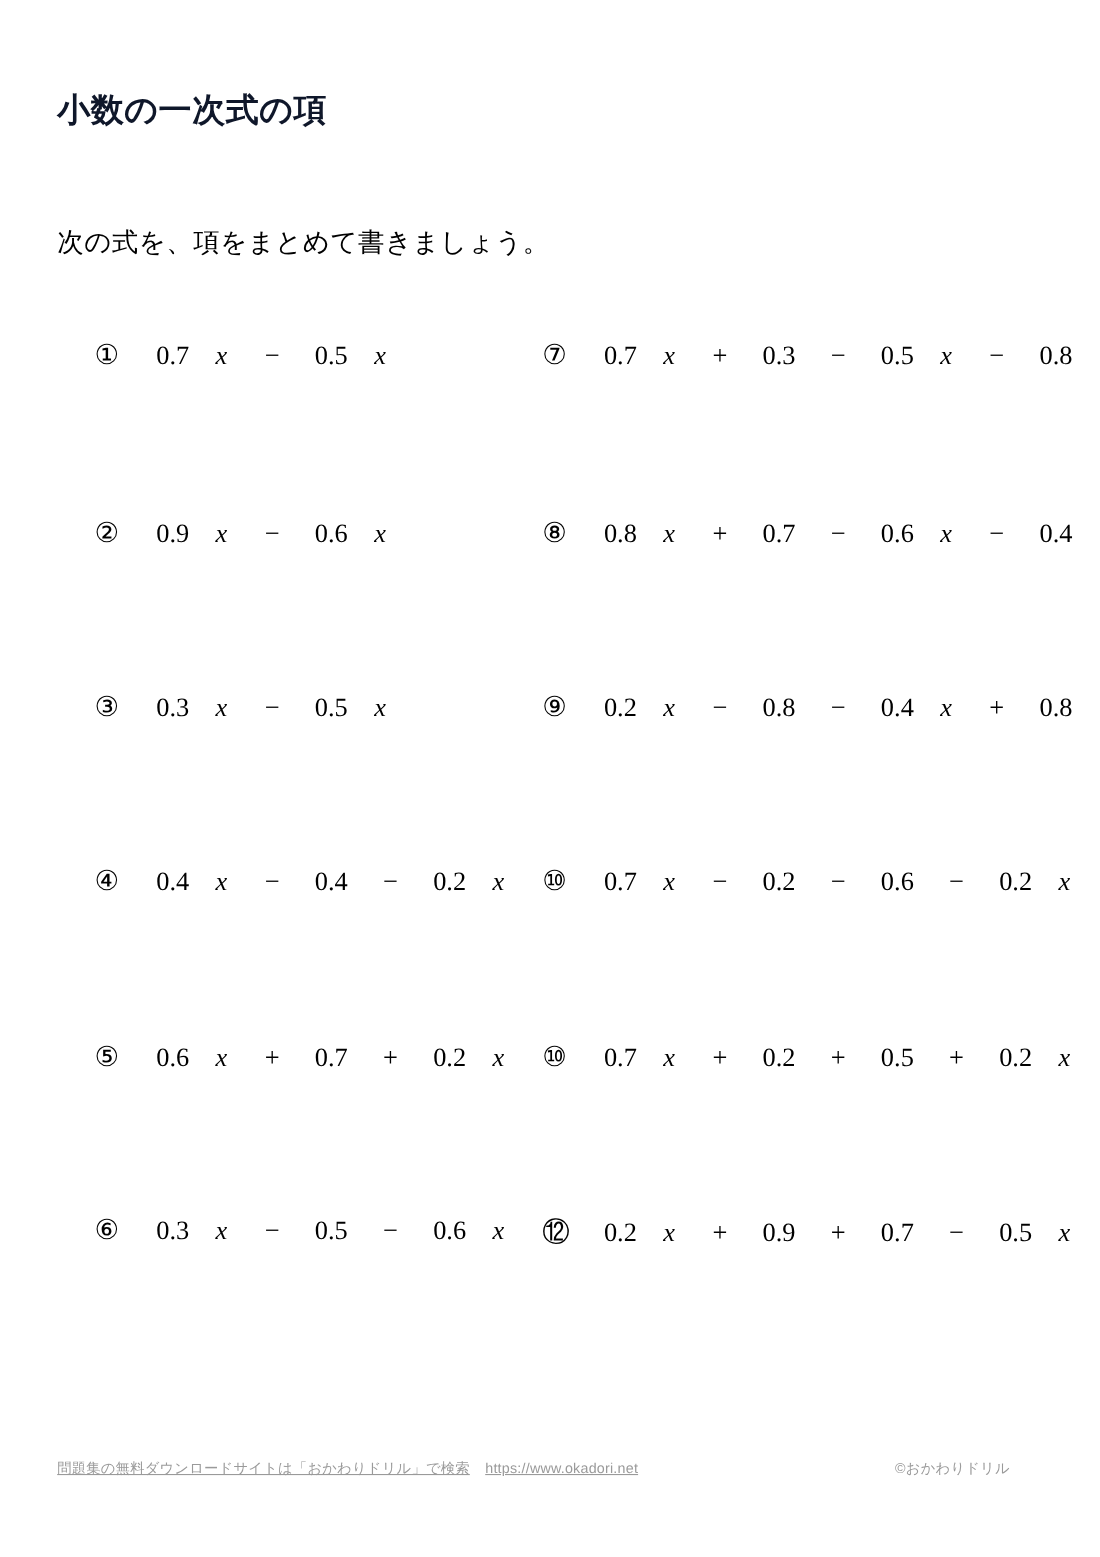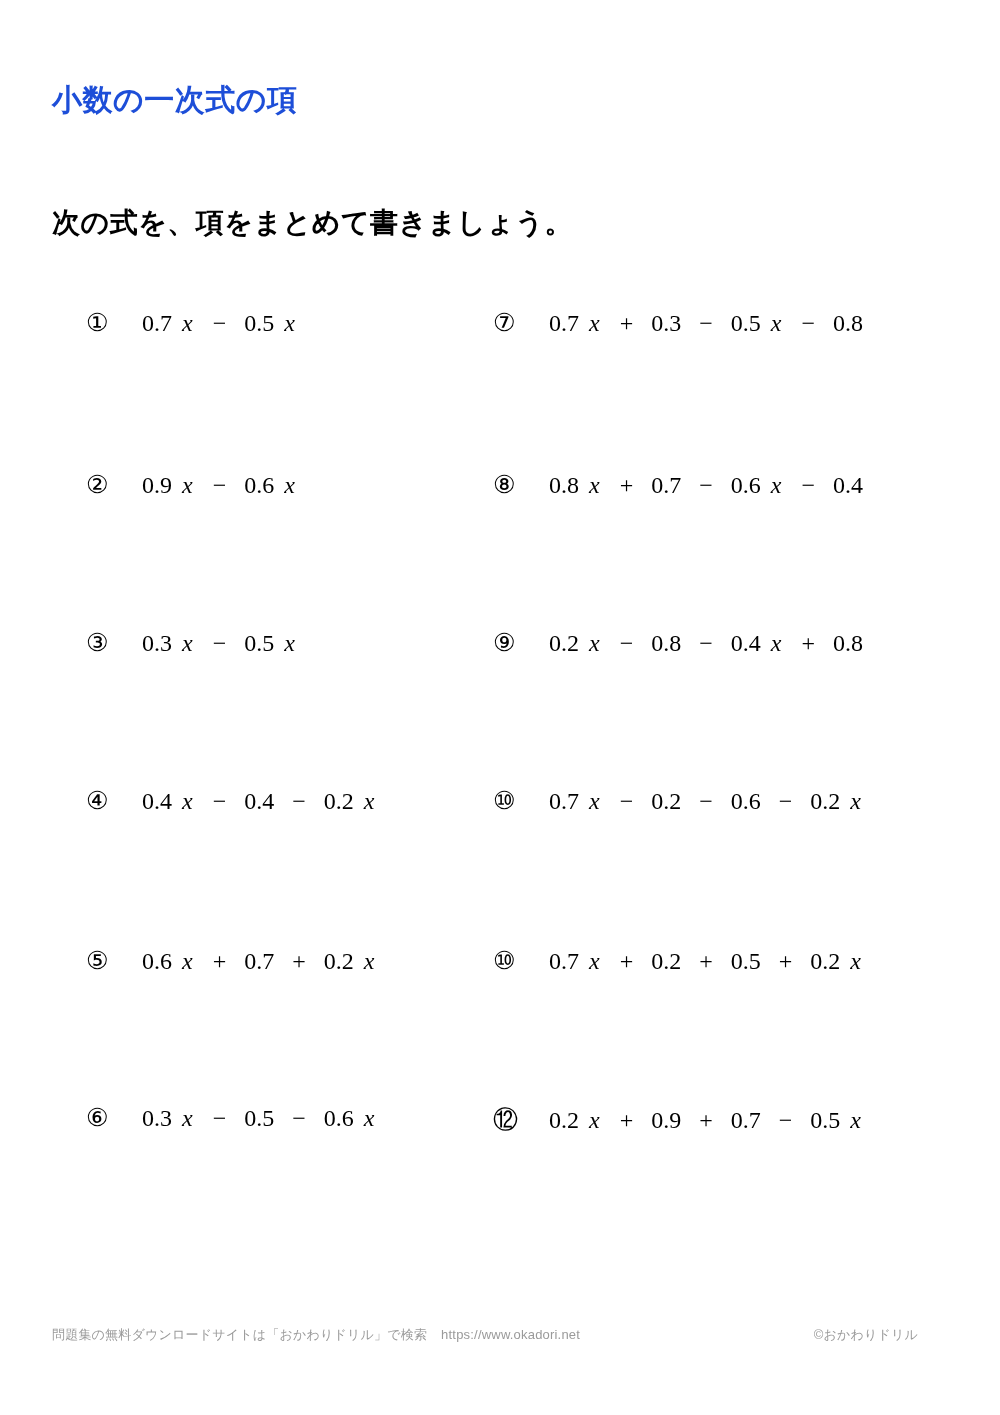--- a/index.html
+++ b/index.html
@@ -13,28 +13,28 @@
     color: #000000;
     overflow: hidden;
   }
   .title {
     position: absolute;
     left: 52px;
     top: 80px;
     font-size: 30px;
     font-weight: bold;
     letter-spacing: 0.5px;
-    color: #1d4ed8;
+    color: #0f172a;
   }
   .instruction {
     position: absolute;
     left: 52px;
     top: 204px;
-    font-size: 28px;
-    font-weight: bold;
+    font-size: 24px;
+    font-weight: normal;
     letter-spacing: 0.5px;
     color: #000000;
   }
   .problem {
     position: absolute;
     display: flex;
     align-items: baseline;
     height: 36px;
     white-space: nowrap;
   }
@@ -42,38 +42,38 @@
     display: inline-block;
     width: 30px;
     margin-right: 26px;
     font-family: "DejaVu Sans", sans-serif;
     font-size: 25px;
     color: #000000;
   }
   .expr {
     display: inline-flex;
     align-items: baseline;
-    gap: 10px;
+    gap: 24px;
     font-family: "Liberation Serif", "DejaVu Serif", serif;
     font-size: 24px;
     color: #000000;
   }
   .tok-num { font-style: normal; }
   .tok-var { font-style: italic; padding-right: 2px; }
   .tok-op  { margin: 0 8px; font-style: normal; }
   .footer {
     position: absolute;
     left: 0;
     right: 0;
     top: 1326px;
     font-size: 13px;
     color: #9a9a9a;
     letter-spacing: 0.2px;
   }
-  .footer-left { position: absolute; left: 52px; top: 0; }
+  .footer-left { position: absolute; left: 52px; top: 0; text-decoration: underline; }
   .footer-url { margin-left: 14px; }
   .footer-right { position: absolute; right: 82px; top: 0; margin-left: 27px; }
 </style>
 </head>
 <body>
 
 <div class="page">
 
   <h1 class="title">小数の一次式の項</h1>
 

